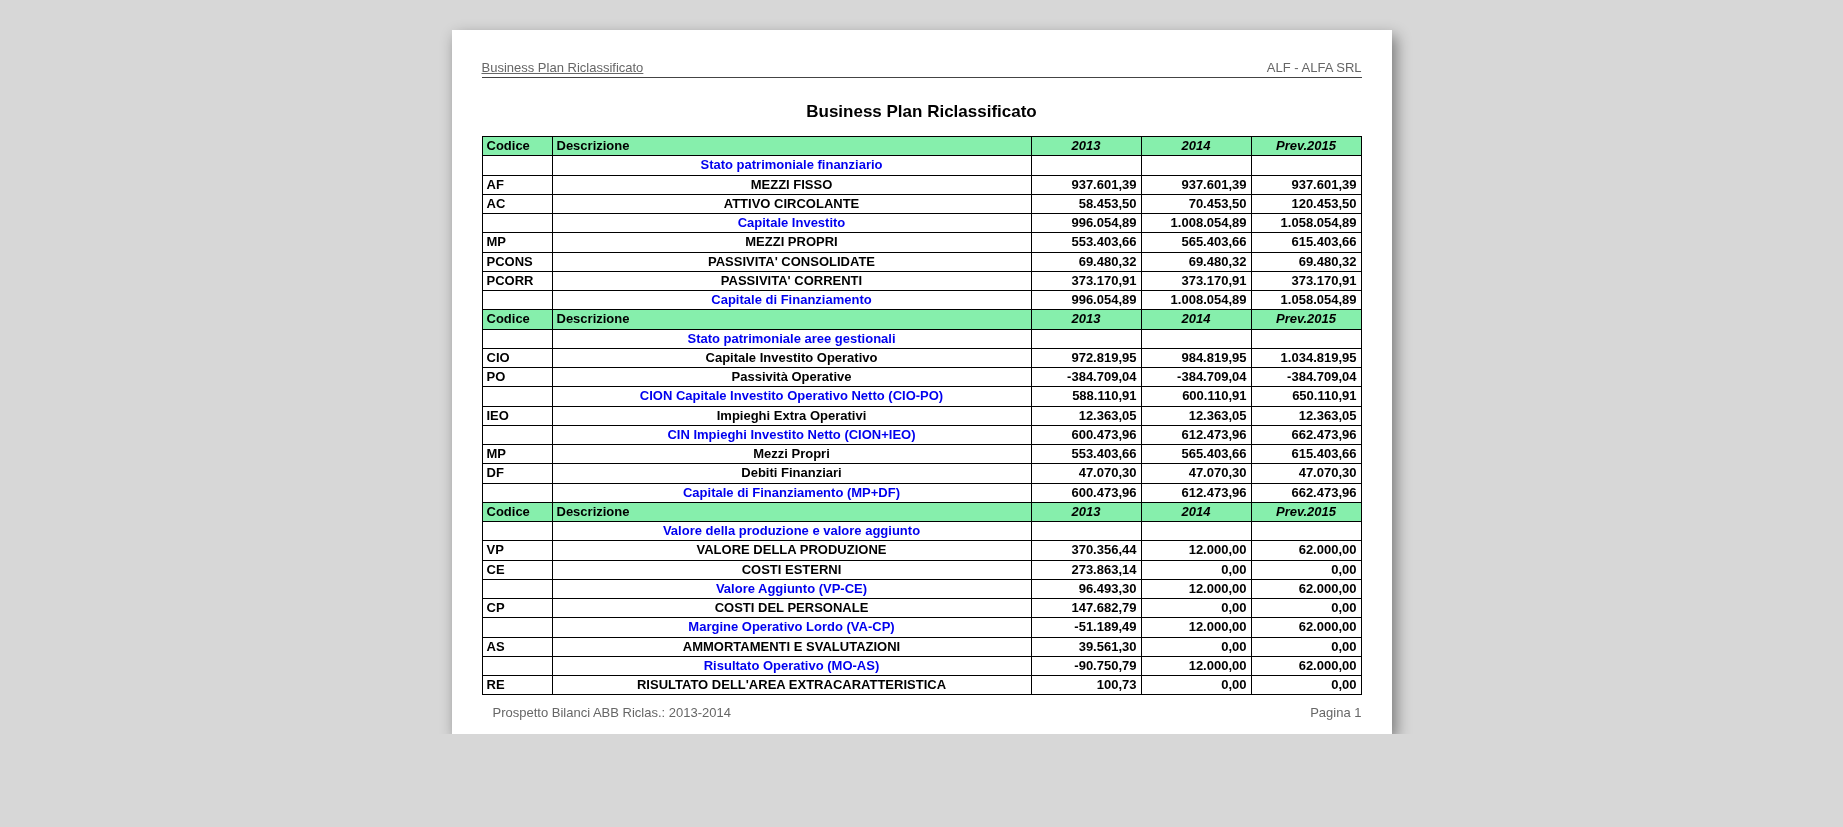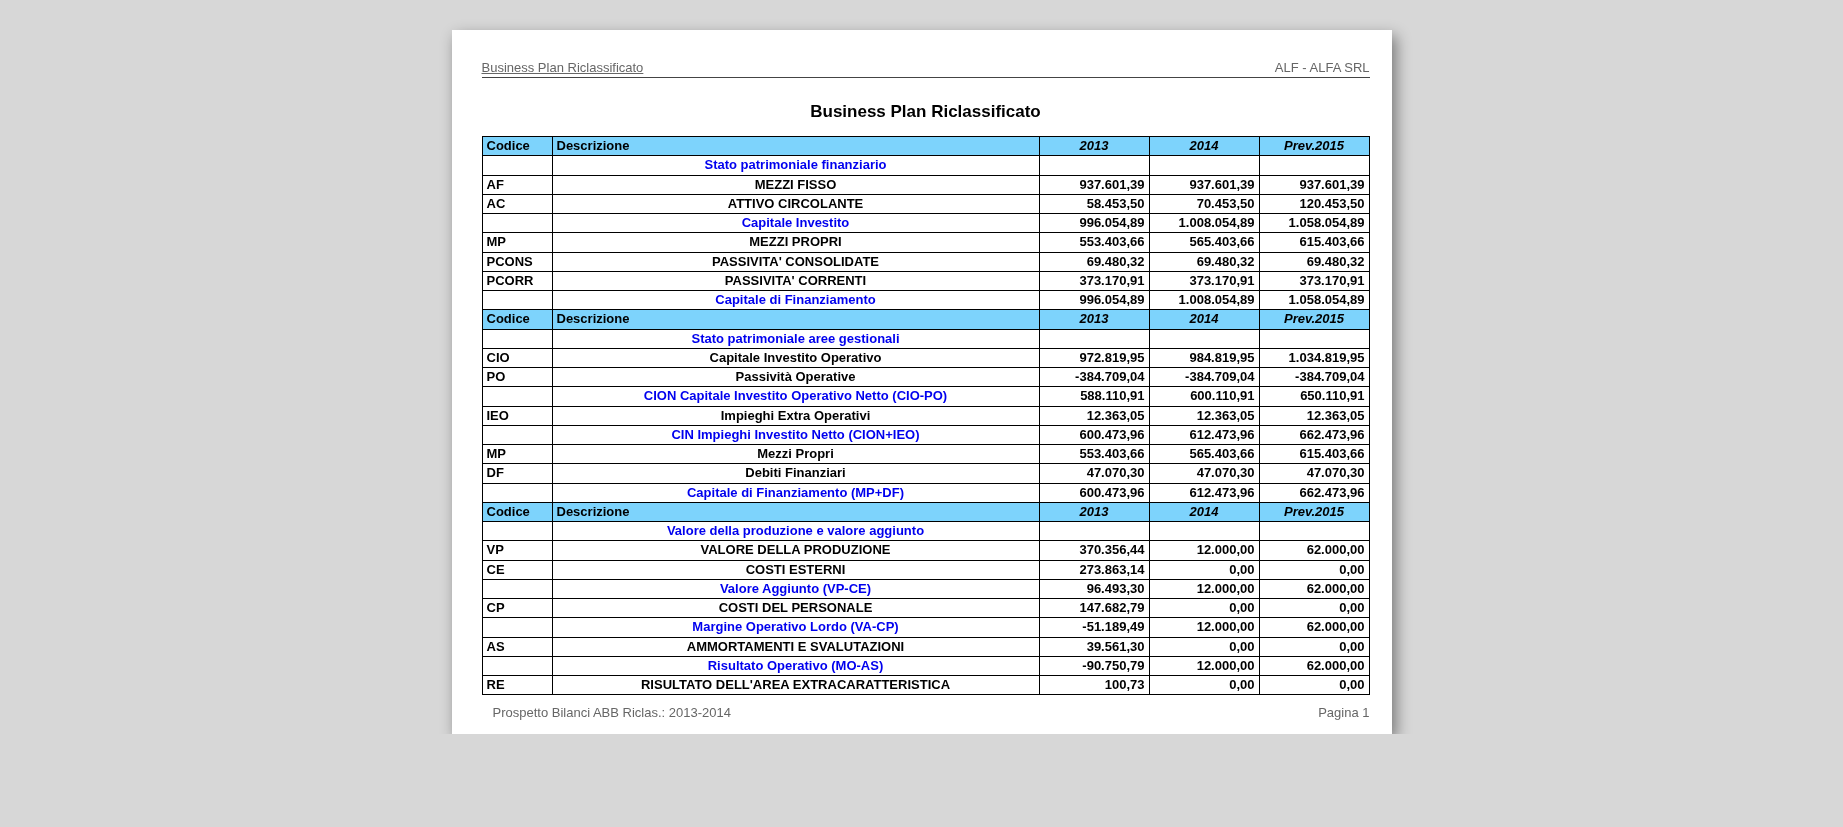--- a/index.html
+++ b/index.html
@@ -6,21 +6,21 @@
     margin: 0;
     padding: 0;
     background: #d7d7d7;
     font-family: Verdana, Arial, sans-serif;
   }
   .page {
     width: 940px;
     margin: 30px auto 0 auto;
     background: #ffffff;
     box-shadow: 4px 6px 14px rgba(0,0,0,0.45);
-    padding: 30px 22px 14px 30px;
+    padding: 30px 30px 14px 30px;
     box-sizing: border-box;
   }
   .doc-header {
     display: flex;
     justify-content: space-between;
     border-bottom: 1px solid #444;
     padding-bottom: 2px;
     font-size: 13px;
     color: #666;
   }
@@ -45,21 +45,21 @@
   table.report td, table.report th {
     border: 1px solid #000;
     font-size: 13px;
     font-weight: bold;
     padding: 1px 4px 1px 4px;
     line-height: 1.25;
     white-space: nowrap;
     overflow: hidden;
   }
   table.report th {
-    background: #7dd3fc;
+    background: #86efac;
     text-align: left;
   }
   table.report th.num { text-align: center; font-style: italic; }
   td.code  { text-align: left; }
   td.desc  { text-align: center; }
   td.num   { text-align: right; }
   .section { color: #0000ee; }
   .doc-footer {
     display: flex;
     justify-content: space-between;

